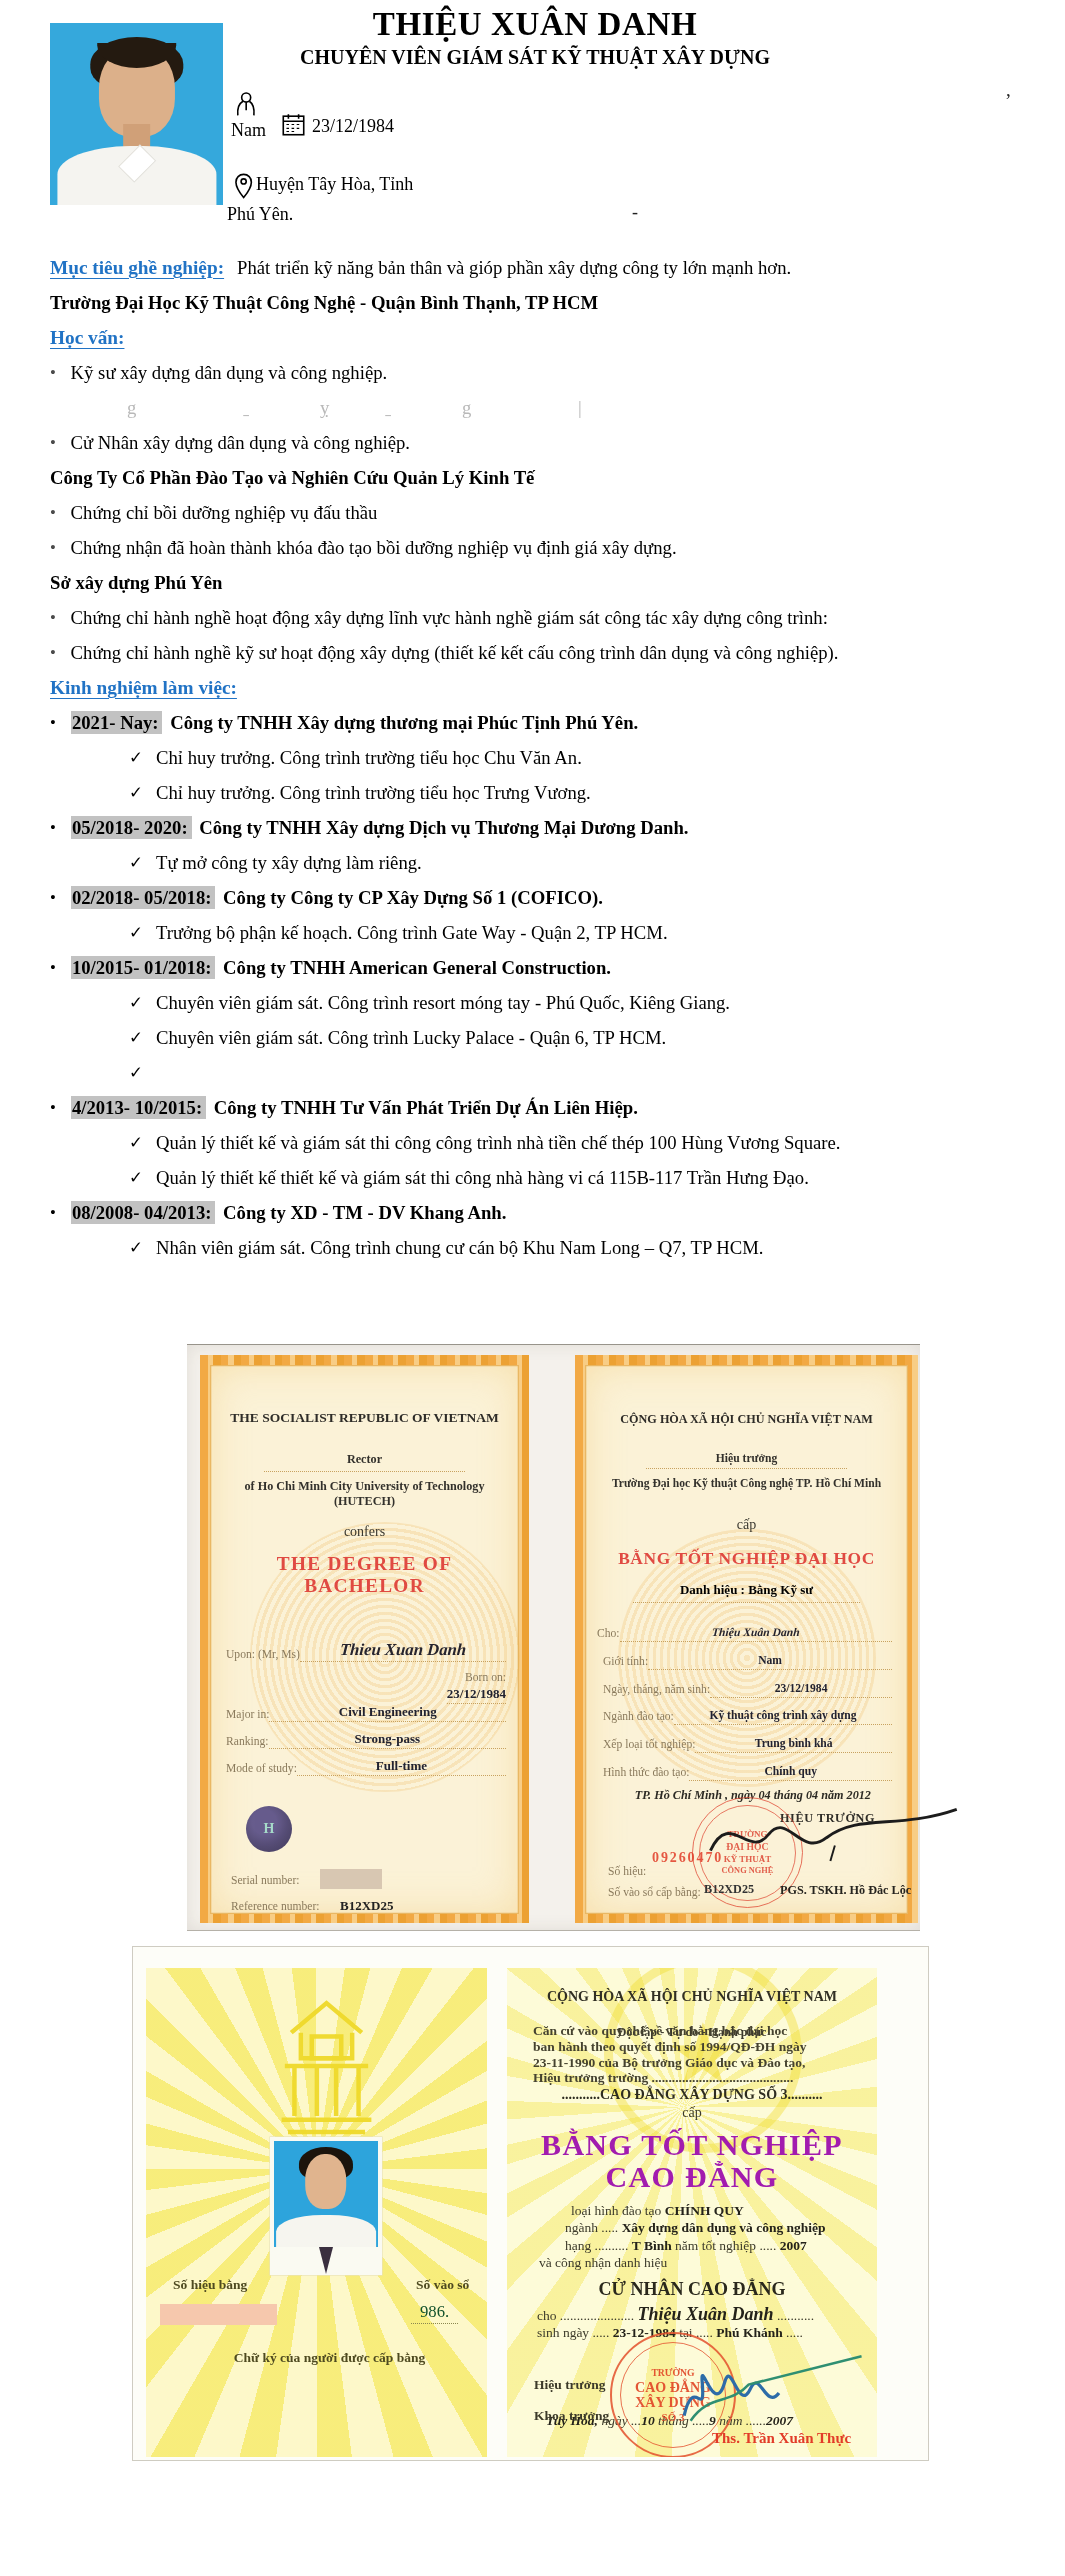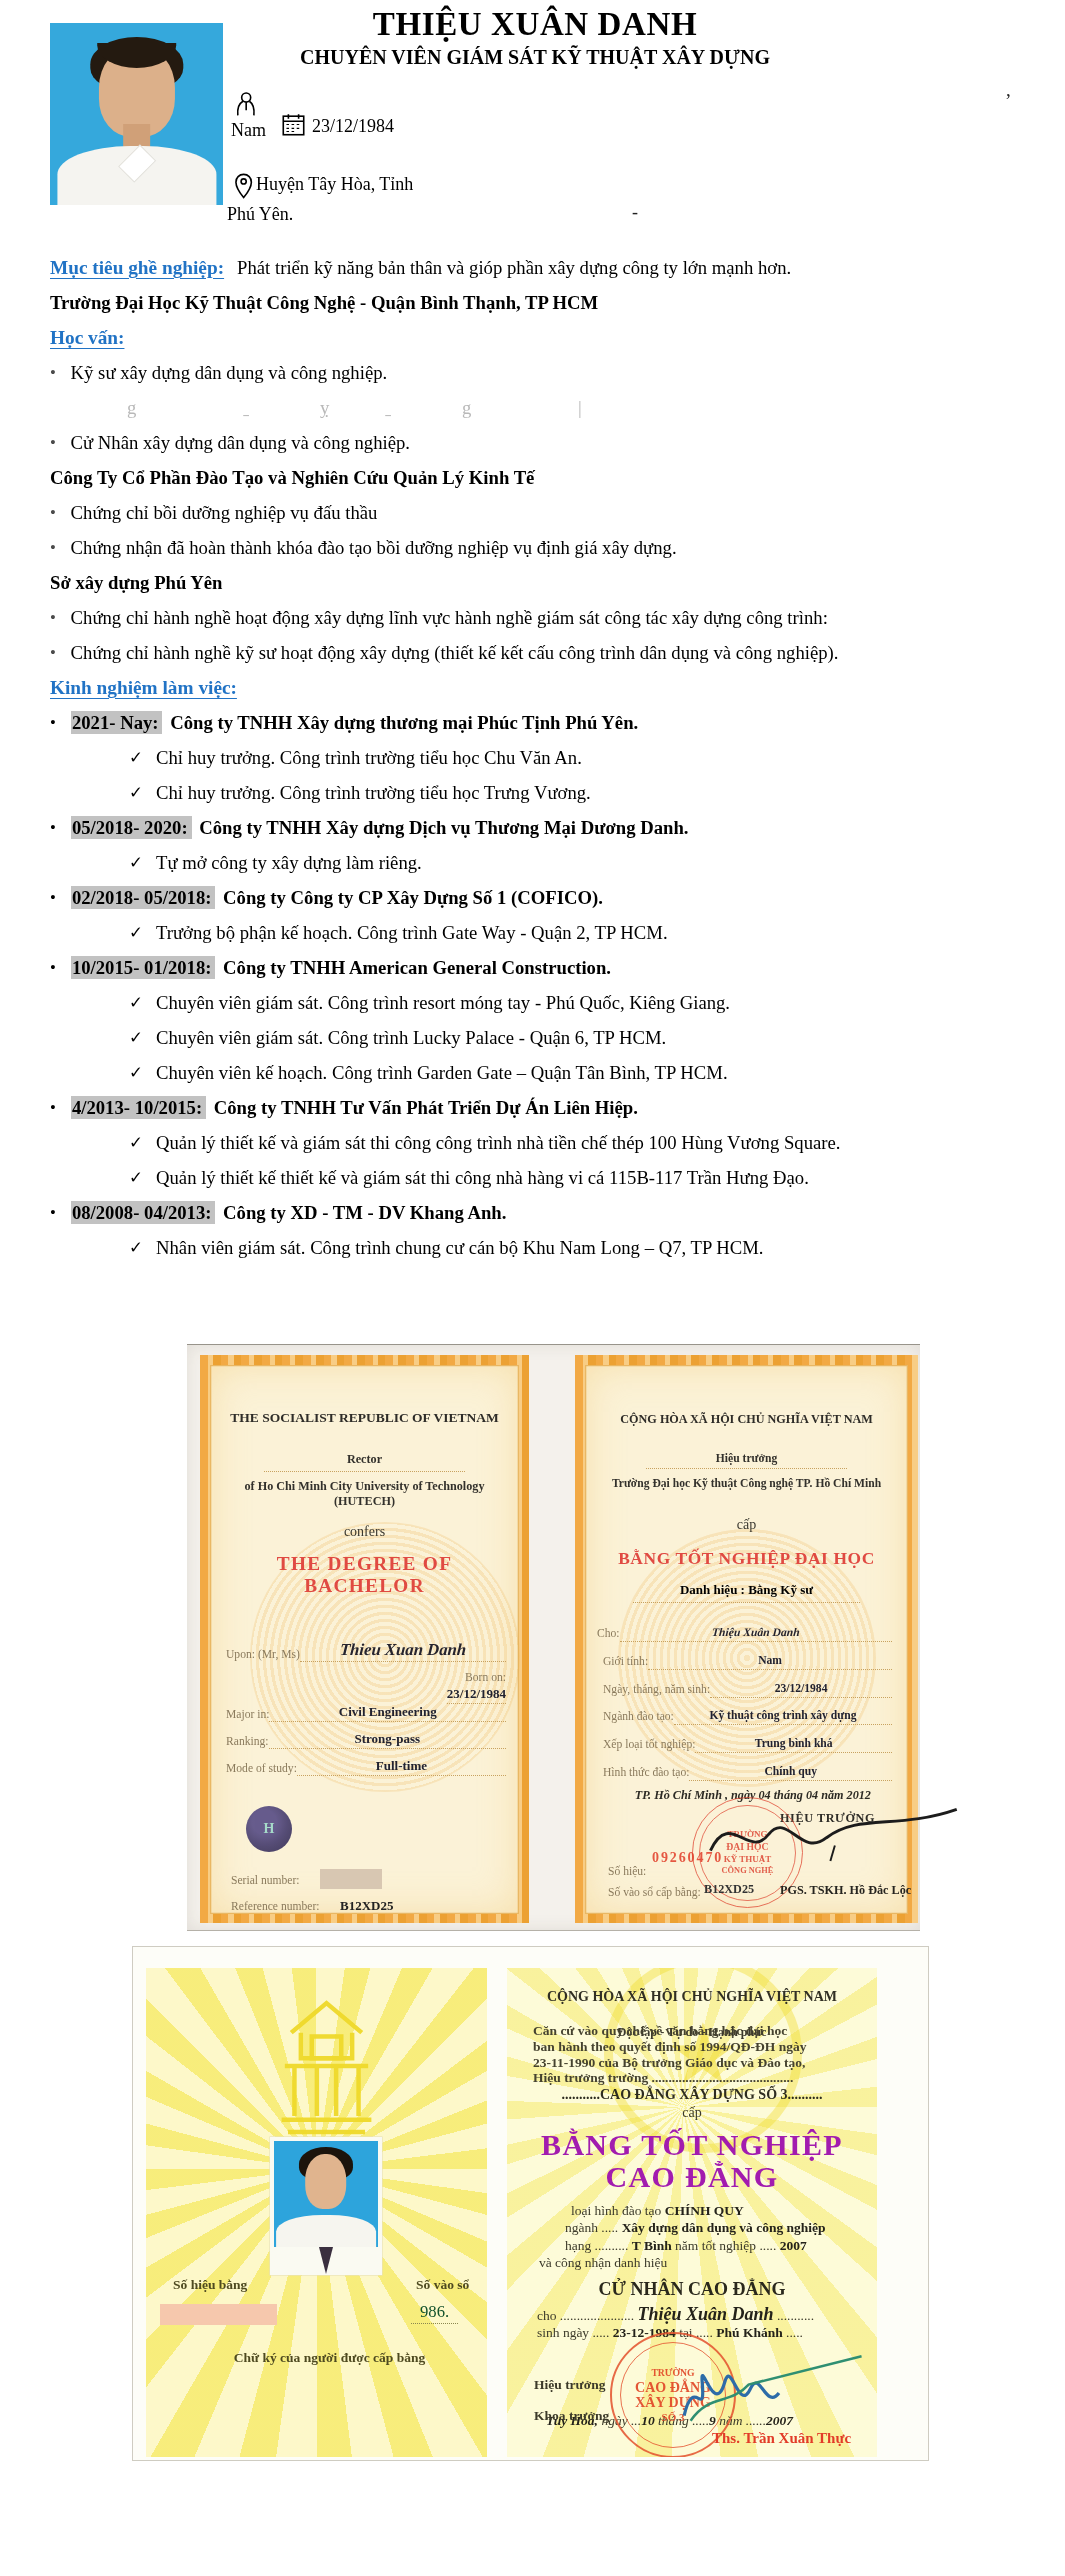--- a/index.html
+++ b/index.html
@@ -255,21 +255,20 @@
       <div class="row task">
         <span class="check">✓</span>
         <span>Chuyên viên giám sát. Công trình resort móng tay - Phú Quốc, Kiêng Giang.</span>
       </div>
       <div class="row task">
         <span class="check">✓</span>
         <span>Chuyên viên giám sát. Công trình Lucky Palace - Quận 6, TP HCM.</span>
       </div>
       <div class="row task">
         <span class="check">✓</span>
-        <span>Chuyên viên kế hoạch. Công trình Garden Gate – Quận Tân Bình, TP HCM.</span>
       </div>
       <div class="row">
         <span class="bullet" style="color: rgb(0, 0, 0);">•</span>
         <span class="hl">4/2013- 10/2015:</span>
         <span class="company">Công ty TNHH Tư Vấn Phát Triển Dự Án Liên Hiệp.</span>
       </div>
       <div class="row task">
         <span class="check">✓</span>
         <span>Quản lý thiết kế và giám sát thi công công trình nhà tiền chế thép 100 Hùng Vương Square.</span>
       </div>

